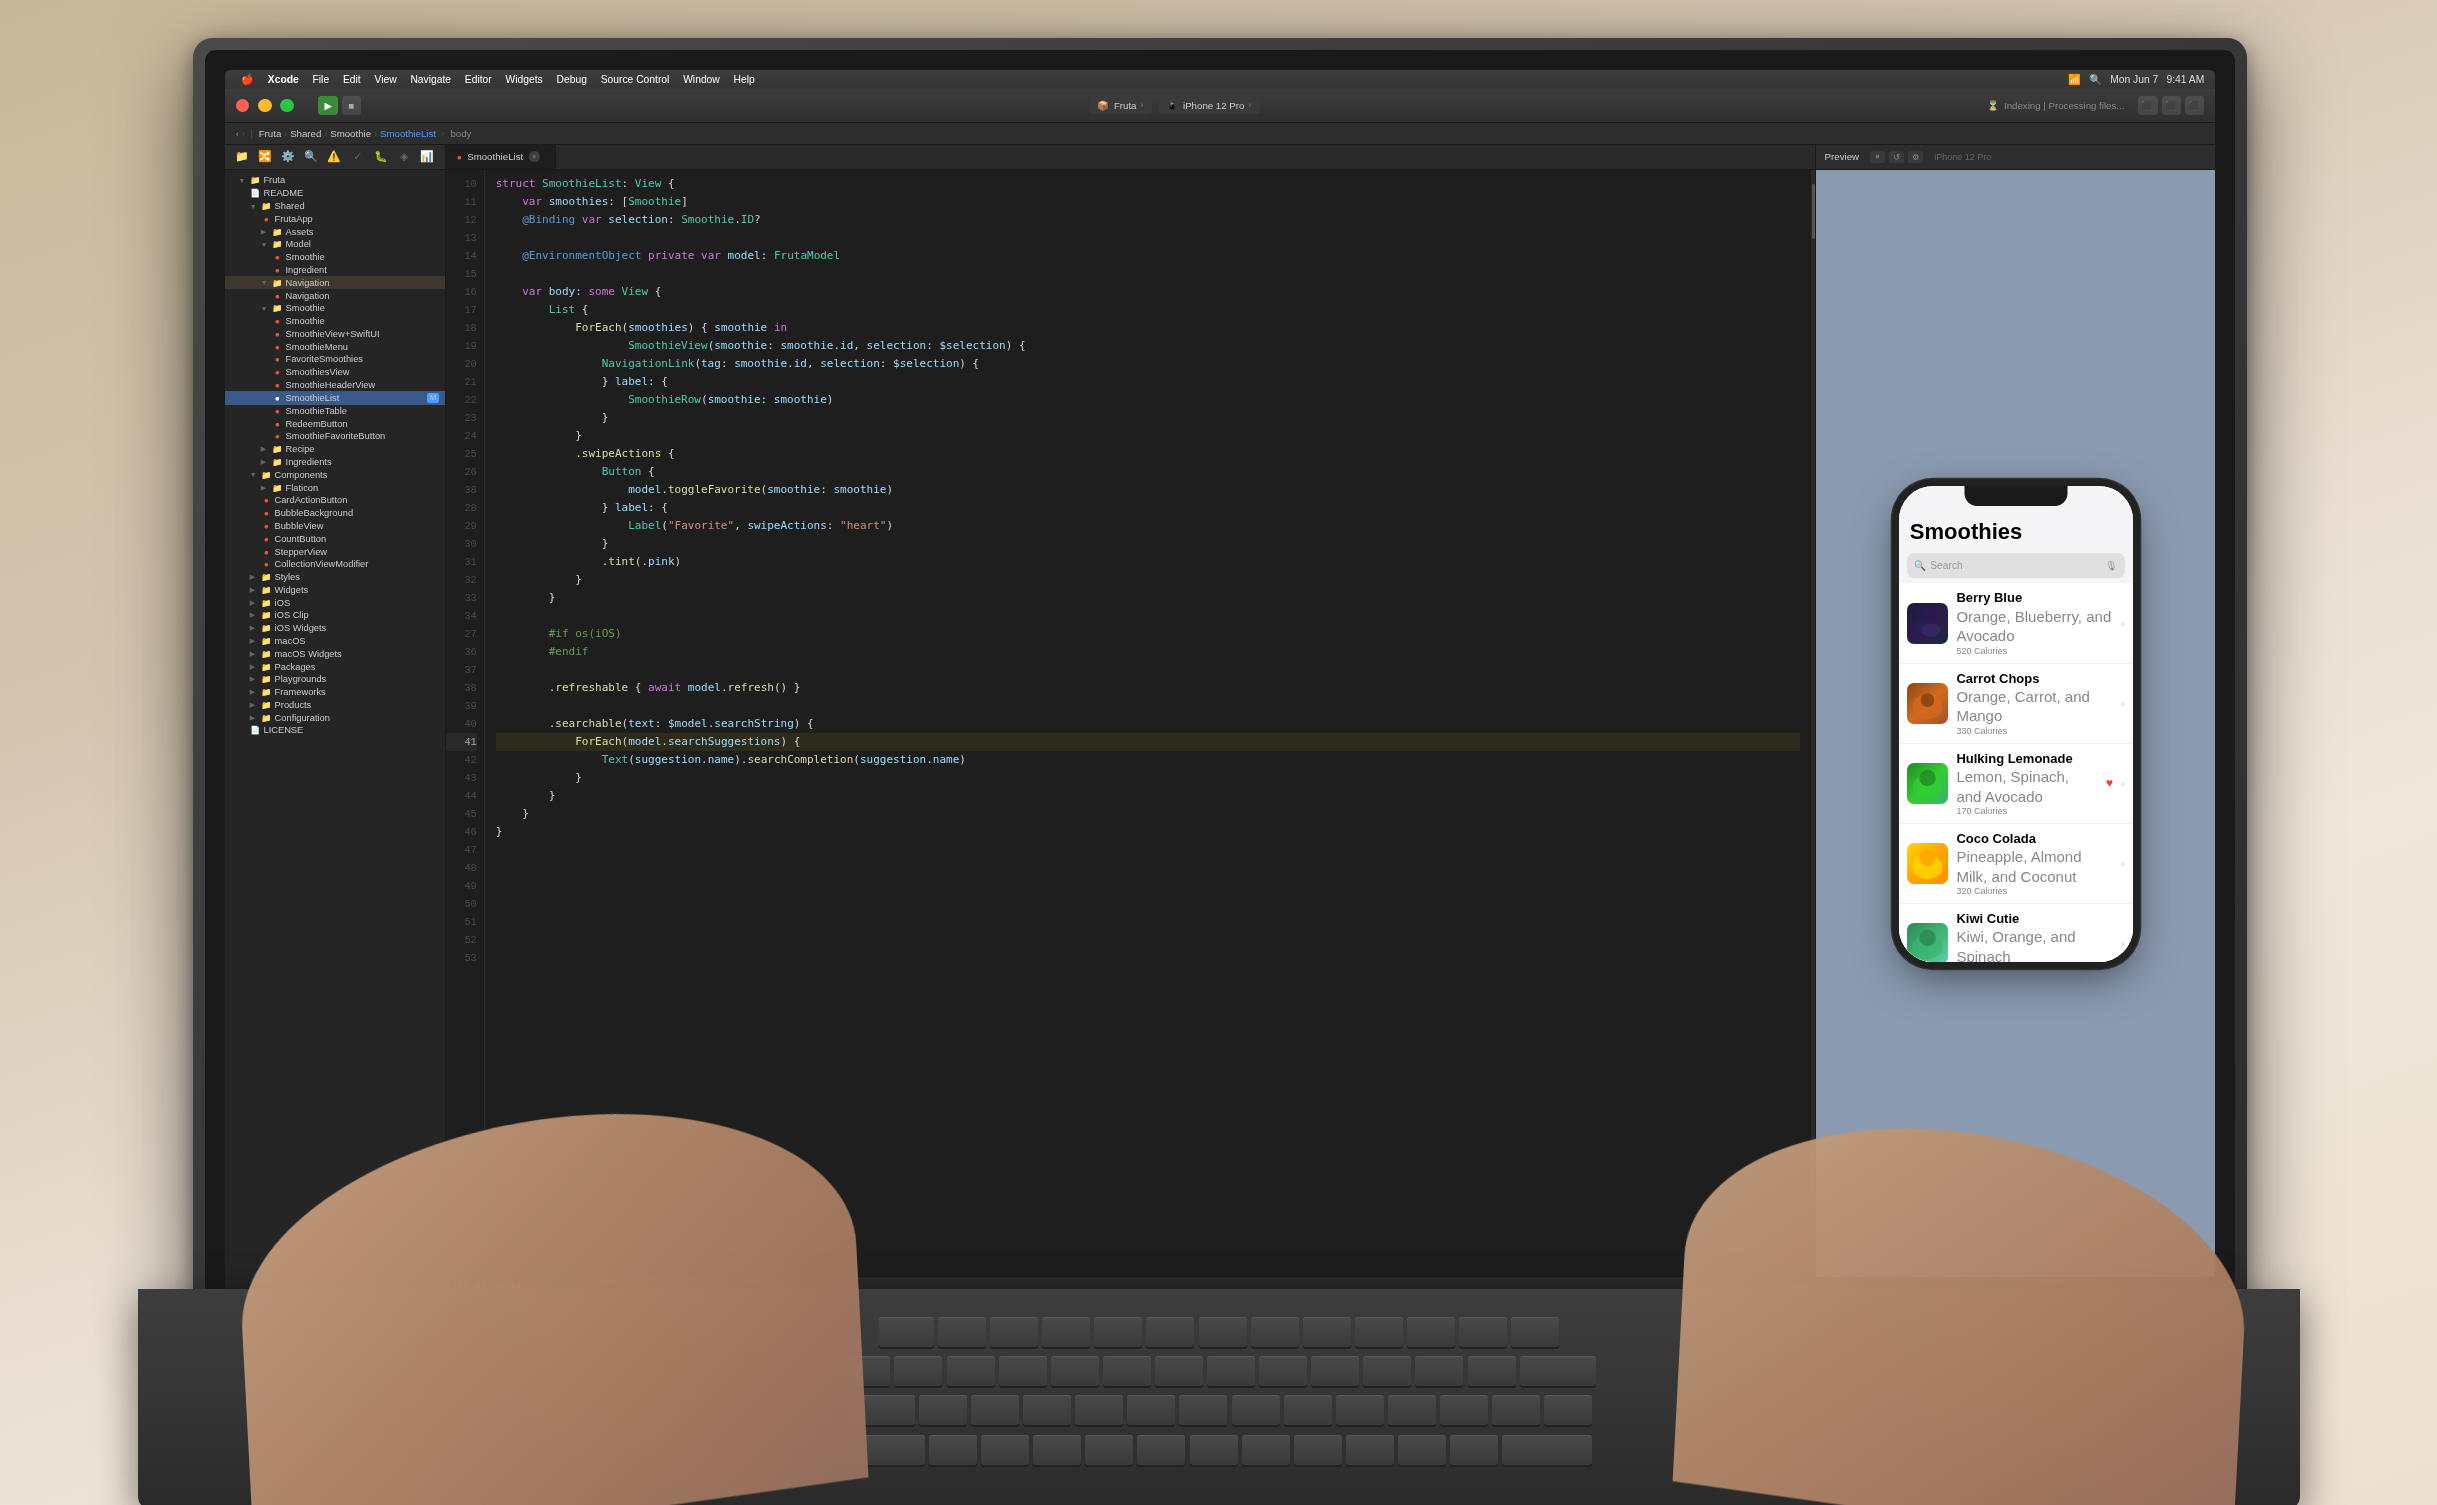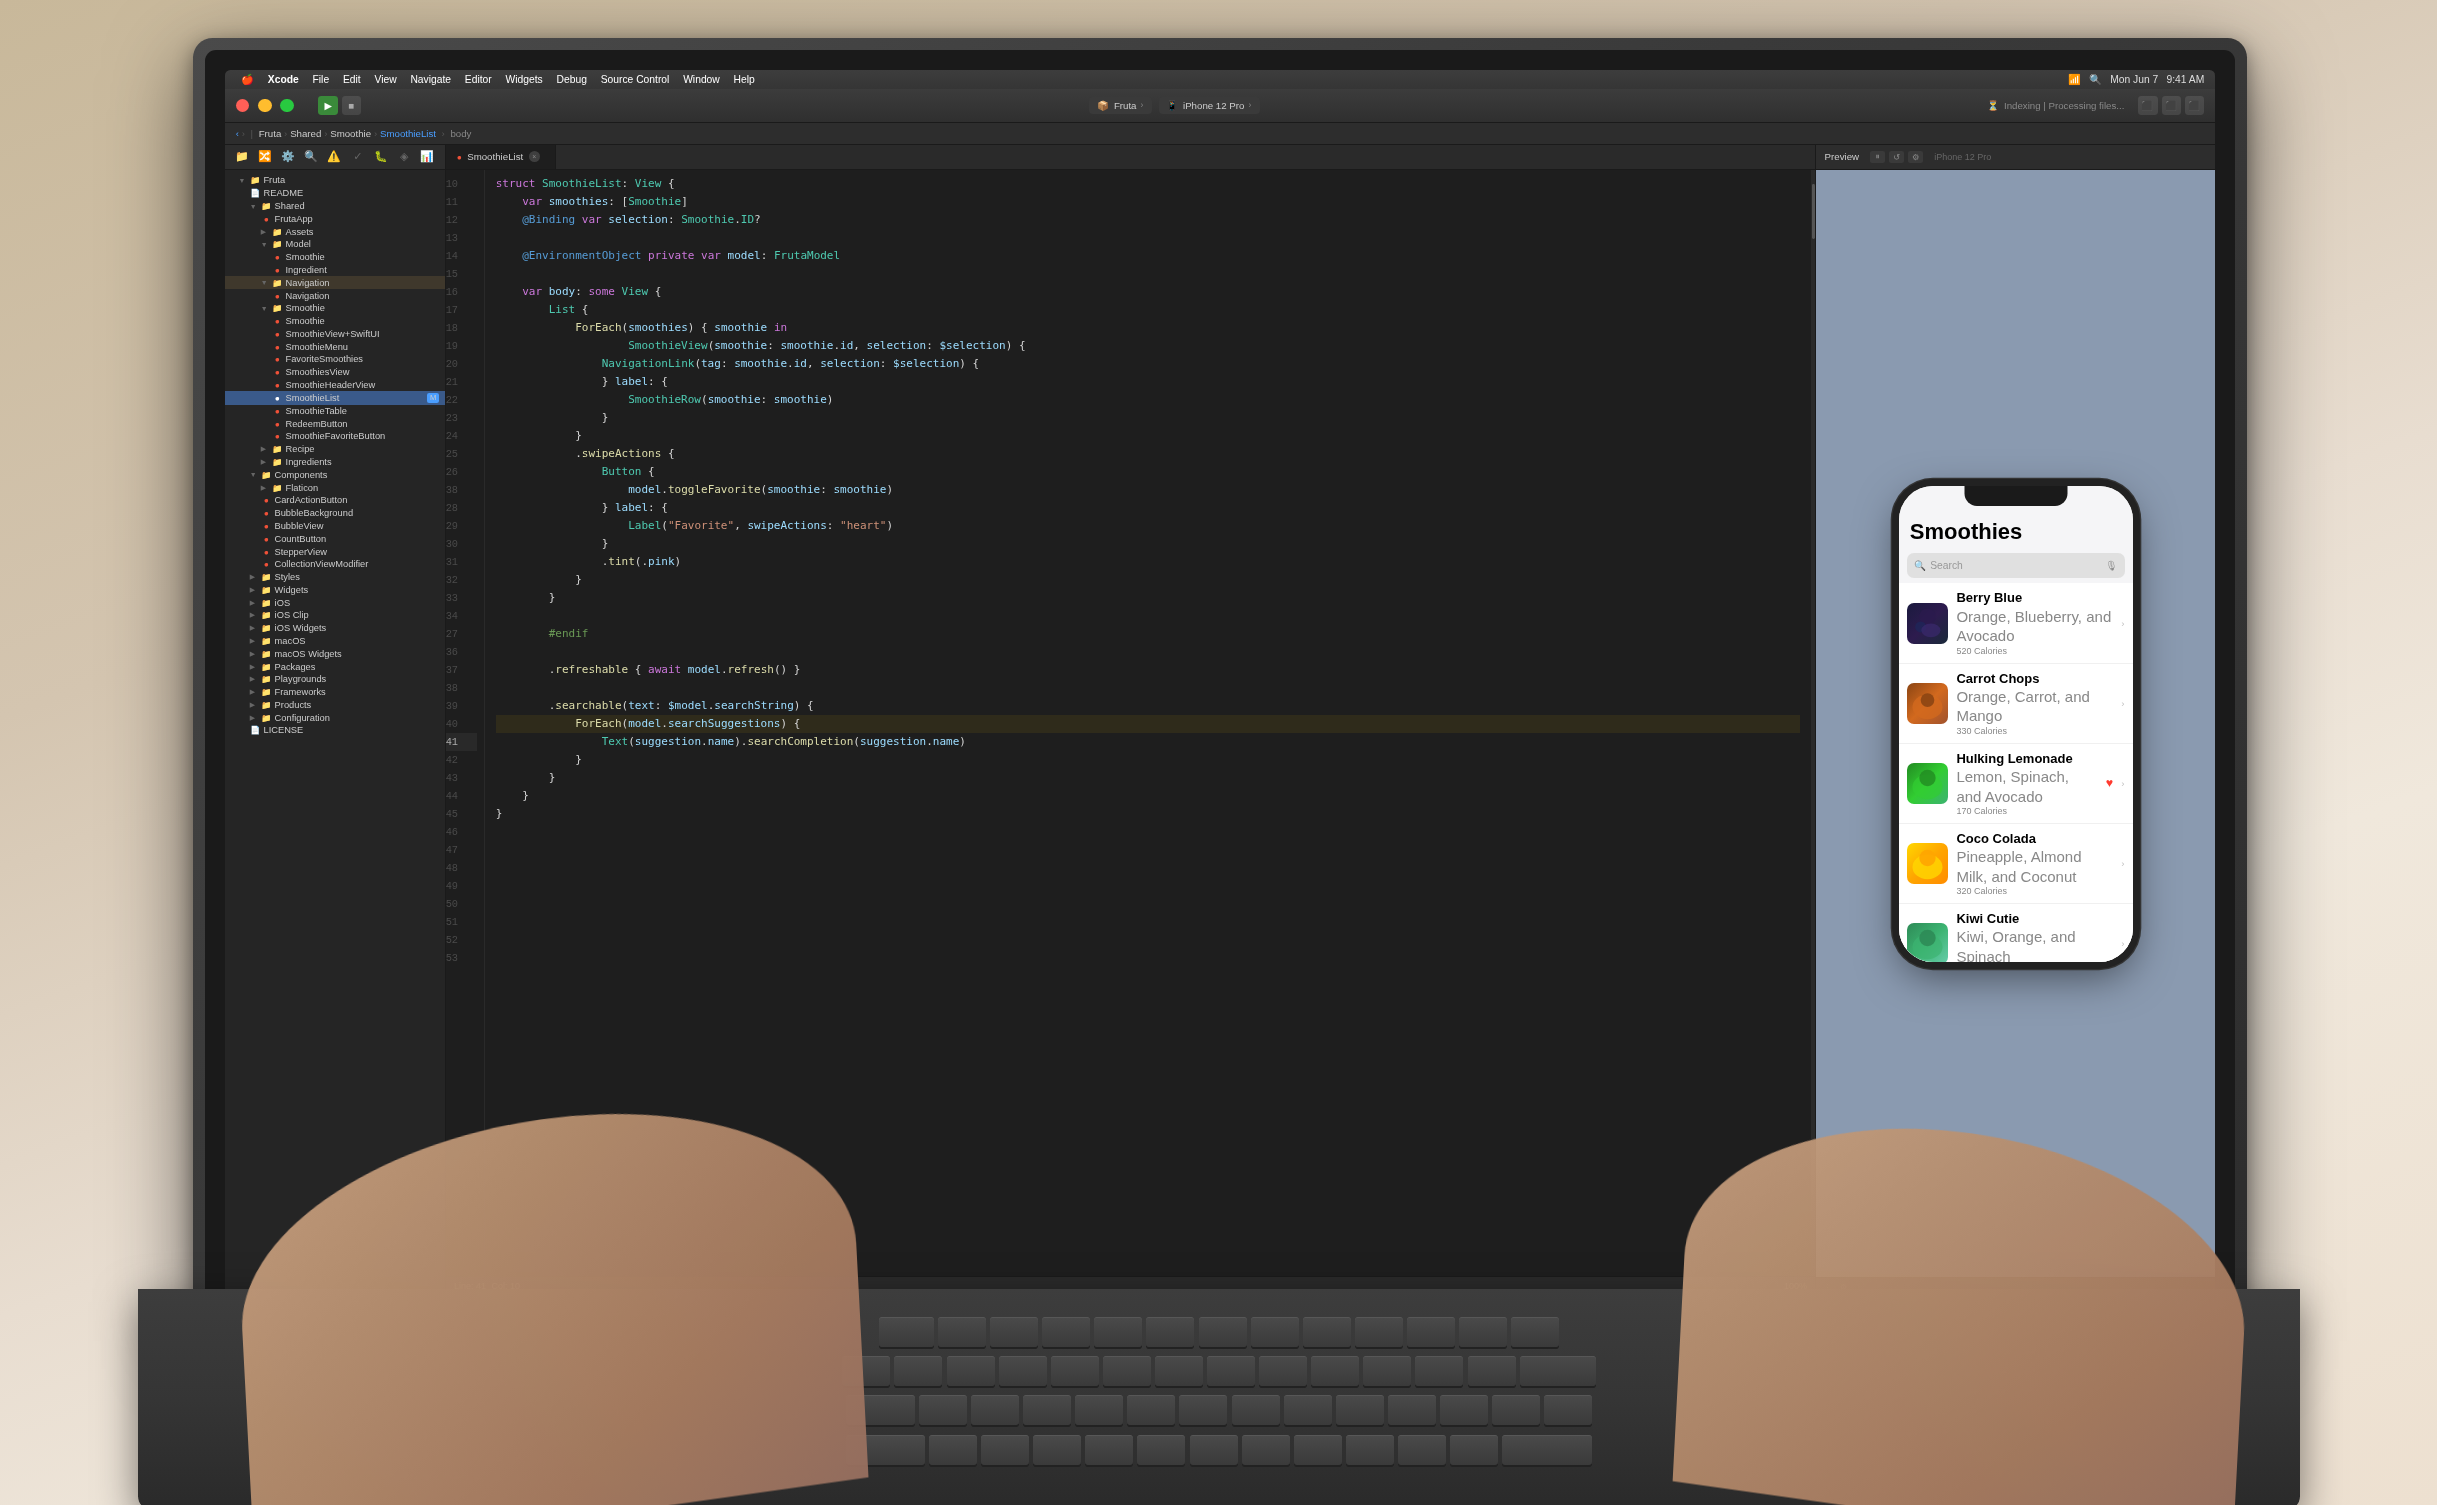--- a/index.html
+++ b/index.html
@@ -285,20 +285,21 @@
       overflow: hidden;
       font-family: 'SF Mono', 'Menlo', 'Monaco', 'Courier New', monospace;
       font-size: 11px;
       line-height: 18px;
     }
 
     .line-numbers {
       width: 39px;
       background: #1e1e1e;
       padding: 5.5px 0;
+      text-align: right;
       color: #4a4a4a;
       font-size: 10.3px;
       line-height: 18px;
       padding-right: 6.9px;
       flex-shrink: 0;
       user-select: none;
       border-right: 0.7px solid #2a2a2a;
     }
 
     .line-num {
@@ -1017,20 +1018,21 @@
                 <code class="code-line">            .<span class="fn">swipeActions</span> {</code>
                 <code class="code-line">                <span class="type">Button</span> {</code>
                 <code class="code-line">                    <span class="prop">model</span>.<span class="fn">toggleFavorite</span>(<span class="prop">smoothie</span>: <span class="prop">smoothie</span>)</code>
                 <code class="code-line">                } <span class="prop">label</span>: {</code>
                 <code class="code-line">                    <span class="type">Label</span>(<span class="str">"Favorite"</span>, <span class="prop">swipeActions</span>: <span class="str">"heart"</span>)</code>
                 <code class="code-line">                }</code>
                 <code class="code-line">                .<span class="fn">tint</span>(.<span class="prop">pink</span>)</code>
                 <code class="code-line">            }</code>
                 <code class="code-line">        }</code>
                 <code class="code-line"></code>
+                <code class="code-line">        <span class="cm">#if os(iOS)</span></code>
                 <code class="code-line">        <span class="cm">#endif</span></code>
                 <code class="code-line"></code>
                 <code class="code-line">        .<span class="fn">refreshable</span> { <span class="kw">await</span> <span class="prop">model</span>.<span class="fn">refresh</span>() }</code>
                 <code class="code-line"></code>
                 <code class="code-line">        .<span class="fn">searchable</span>(<span class="prop">text</span>: <span class="prop">$model</span>.<span class="prop">searchString</span>) {</code>
                 <code class="code-line highlighted">            <span class="fn">ForEach</span>(<span class="prop">model</span>.<span class="prop">searchSuggestions</span>) {</code>
                 <code class="code-line">                <span class="type">Text</span>(<span class="prop">suggestion</span>.<span class="prop">name</span>).<span class="fn">searchCompletion</span>(<span class="prop">suggestion</span>.<span class="prop">name</span>)</code>
                 <code class="code-line">            }</code>
                 <code class="code-line">        }</code>
                 <code class="code-line">    }</code>

